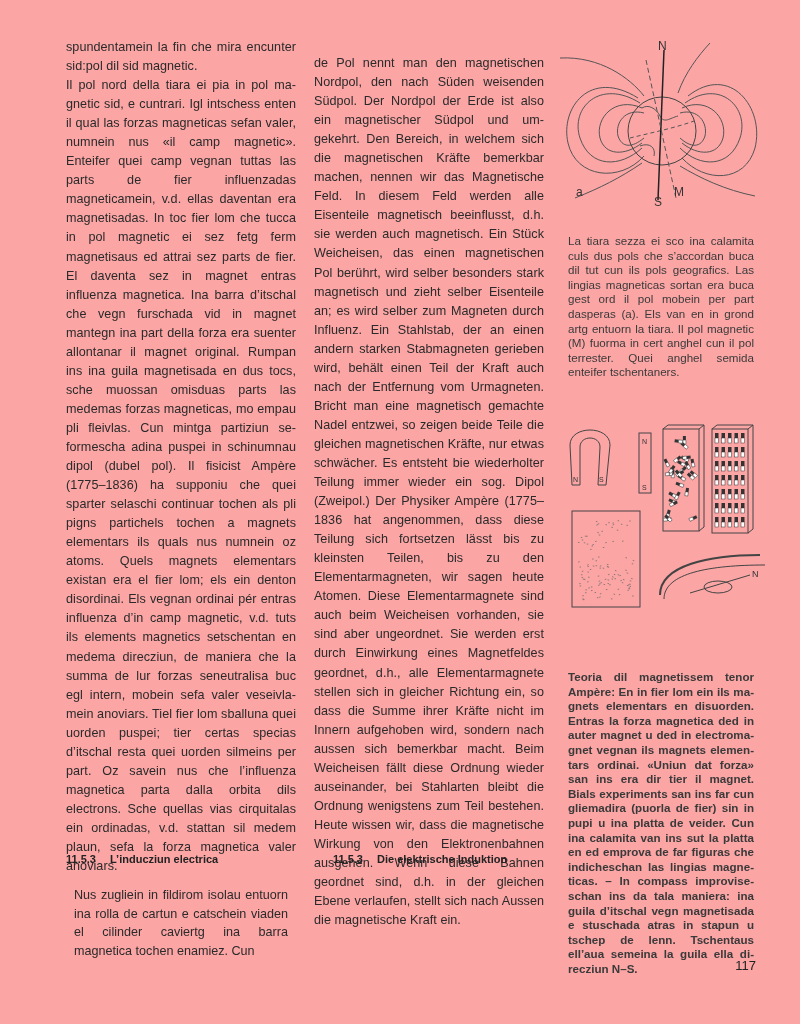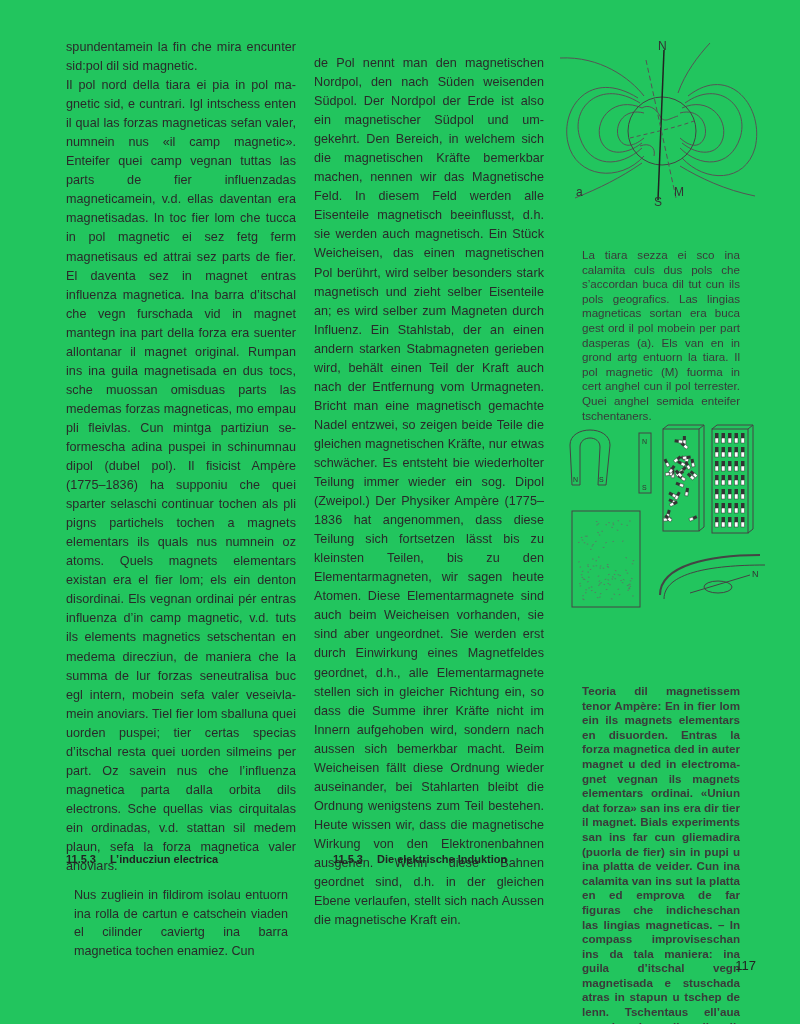--- a/index.html
+++ b/index.html
@@ -1,23 +1,23 @@
 <!DOCTYPE html>
 <html><head>
 <meta charset="utf-8">
 <style>
   html, body { margin: 0; padding: 0; background: #ffffff; }
   body { width: 800px; height: 1024px; position: relative; overflow: hidden; color: #2a2a2a; }
-  .page { position: absolute; left: 0; top: 0; width: 800px; height: 1024px; background: #22c55e; }
+  .page { position: absolute; left: 0; top: 0; width: 800px; height: 1024px; background: #fca5a5; }
   .col { position: absolute; font-family: "Liberation Sans", sans-serif; }
   .col-left { left: 66px; top: 38px; width: 230px; }
   .col-mid { left: 314px; top: 38px; width: 230px; margin-top: 16px; }
   .col-right { left: 566px; width: 190px; }
   .body-text p { margin: 0; font-size: 12.6px; line-height: 19.05px; text-align: justify; hyphens: manual; letter-spacing: 0.05px; }
-  .caption p { margin: 16px; font-size: 11.6px; line-height: 14.6px; text-align: justify; color: #3a3a3a; }
+  .caption p { margin: 2px; font-size: 11.6px; line-height: 14.6px; text-align: justify; color: #3a3a3a; }
   .heading { position: absolute; font-family: "Liberation Sans", sans-serif; font-weight: bold; font-size: 11px; color: #222; }
   .heading .num { display: inline-block; width: 44px; }
   .lower { position: absolute; font-family: "Liberation Sans", sans-serif; width: 230px; }
   .lower p { margin: 8px; font-size: 12.6px; line-height: 18.6px; text-align: justify; }
   .page-number { position: absolute; right: 44px; top: 958px; font-family: "Liberation Sans", sans-serif; font-size: 13px; color: #222; }
   svg text { font-family: "Liberation Sans", sans-serif; }
   .fig { position: absolute; }
 </style>
 </head>
 <body>

